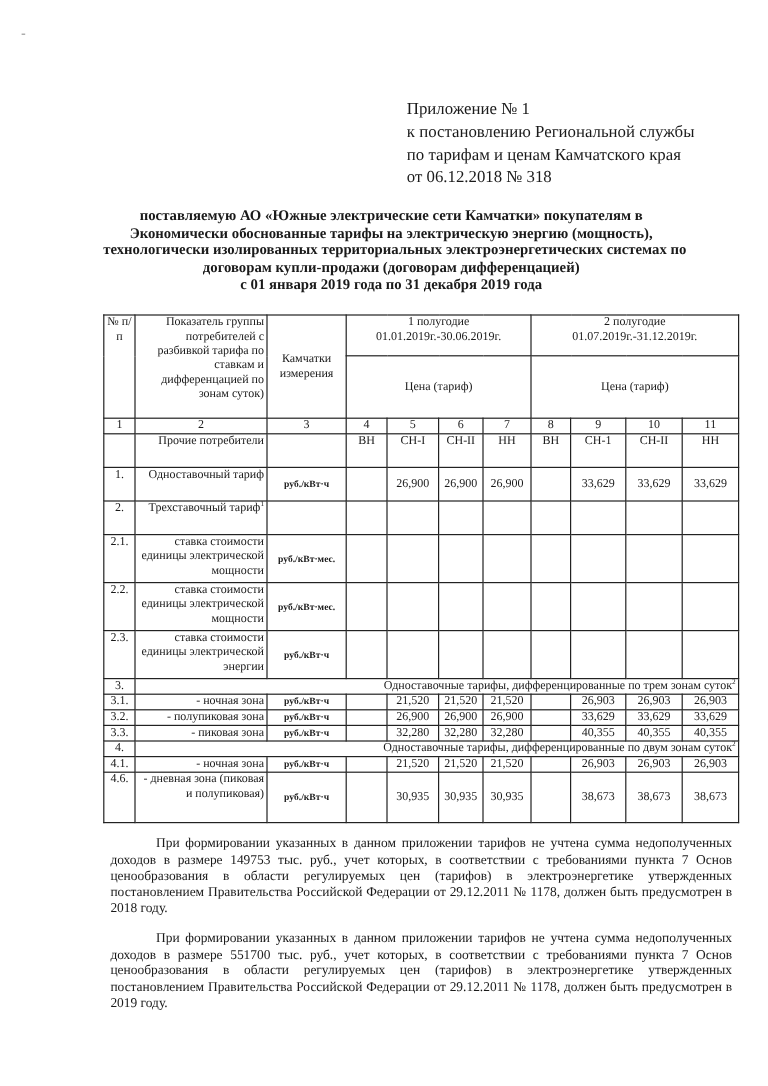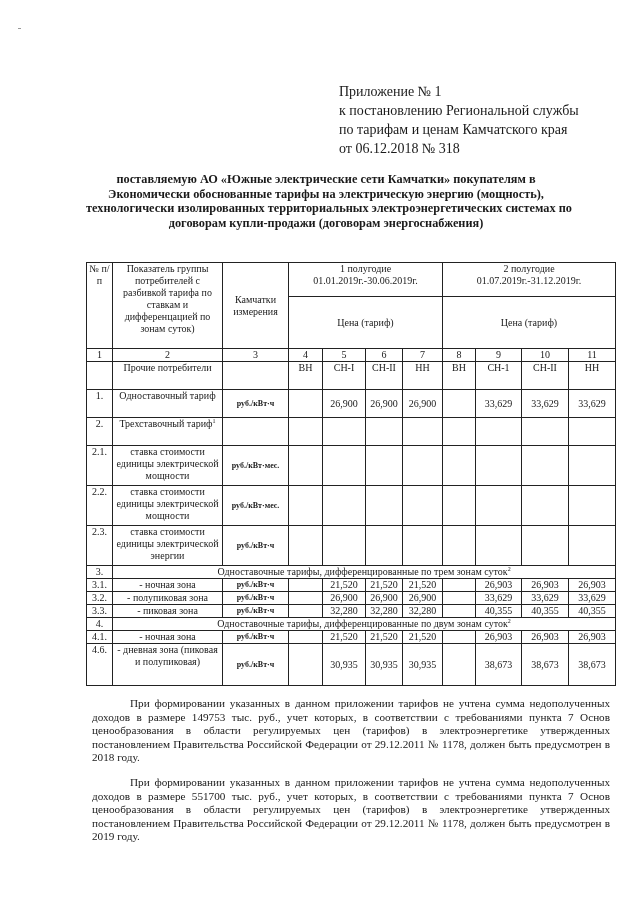--- a/index.html
+++ b/index.html
@@ -7,21 +7,21 @@
          font-family: "Liberation Serif", "DejaVu Serif", serif; color: #1a1a1a; }
   .mark { position: absolute; left: 18px; top: 28px; width: 3px; height: 1px; background: #999; }
   .appendix { position: absolute; left: 339px; top: 82px; font-size: 14px; line-height: 19px; }
   .appendix div { white-space: nowrap; }
   .title { position: absolute; left: 86px; top: 172px; width: 480px; text-align: center;
            font-weight: bold; font-size: 12.3px; line-height: 14.6px; }
   .title div { white-space: nowrap; }
   table.t { position: absolute; left: 86px; top: 262px; border-collapse: collapse;
             font-size: 10px; line-height: 12px; table-layout: fixed; }
   table.t td { border: 1px solid #222; padding: 0 2px; vertical-align: middle; text-align: center; }
-  table.t td.l { text-align: center; }
+  table.t td.l { text-align: right; }
   table.t td.top { vertical-align: top; }
   .unit { font-size: 8px; line-height: 10px; font-weight: bold; }
   .num { font-size: 10px; }
   sup { font-size: 6px; line-height: 0; }
   .notes { position: absolute; left: 92px; top: 697px; width: 518px;
            font-size: 11.2px; line-height: 13.6px; text-align: justify; }
   .notes .label { padding-left: 38px; }
   .notes p { margin: 0; text-indent: 38px; }
   .notes p + p { margin-top: 11px; }
 </style>
@@ -34,21 +34,22 @@
   <div>Приложение № 1</div>
   <div>к постановлению Региональной службы</div>
   <div>по тарифам и ценам Камчатского края</div>
   <div>от 06.12.2018 № 318</div>
 </div>
 
 <div class="title">
   <div>поставляемую АО «Южные электрические сети Камчатки» покупателям в</div>
   <div>Экономически обоснованные тарифы на электрическую энергию (мощность),</div>
   <div>технологически изолированных территориальных электроэнергетических системах по</div>
-  <div>договорам купли-продажи (договорам энергоснабжения)</div>
+  <div>договорам купли-продажи (договорам дифференцацией)</div>
+  <div>с 01 января 2019 года по 31 декабря 2019 года</div>
 </div>
 
 <table class="t">
   <colgroup>
     <col style="width:26px">
       <col style="width:110px">
       <col style="width:66px">
     <col style="width:34px">
       <col style="width:43px">
       <col style="width:37px">

